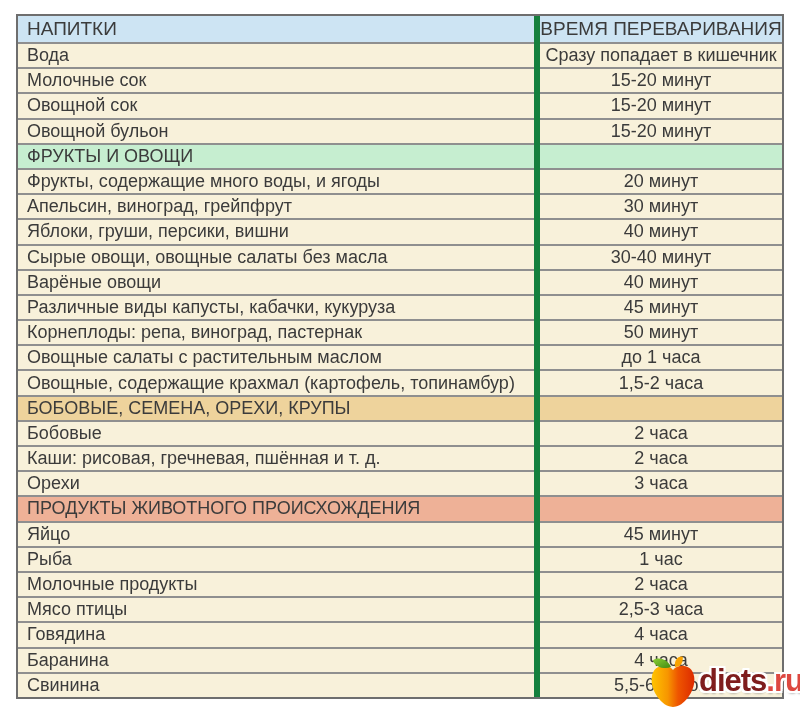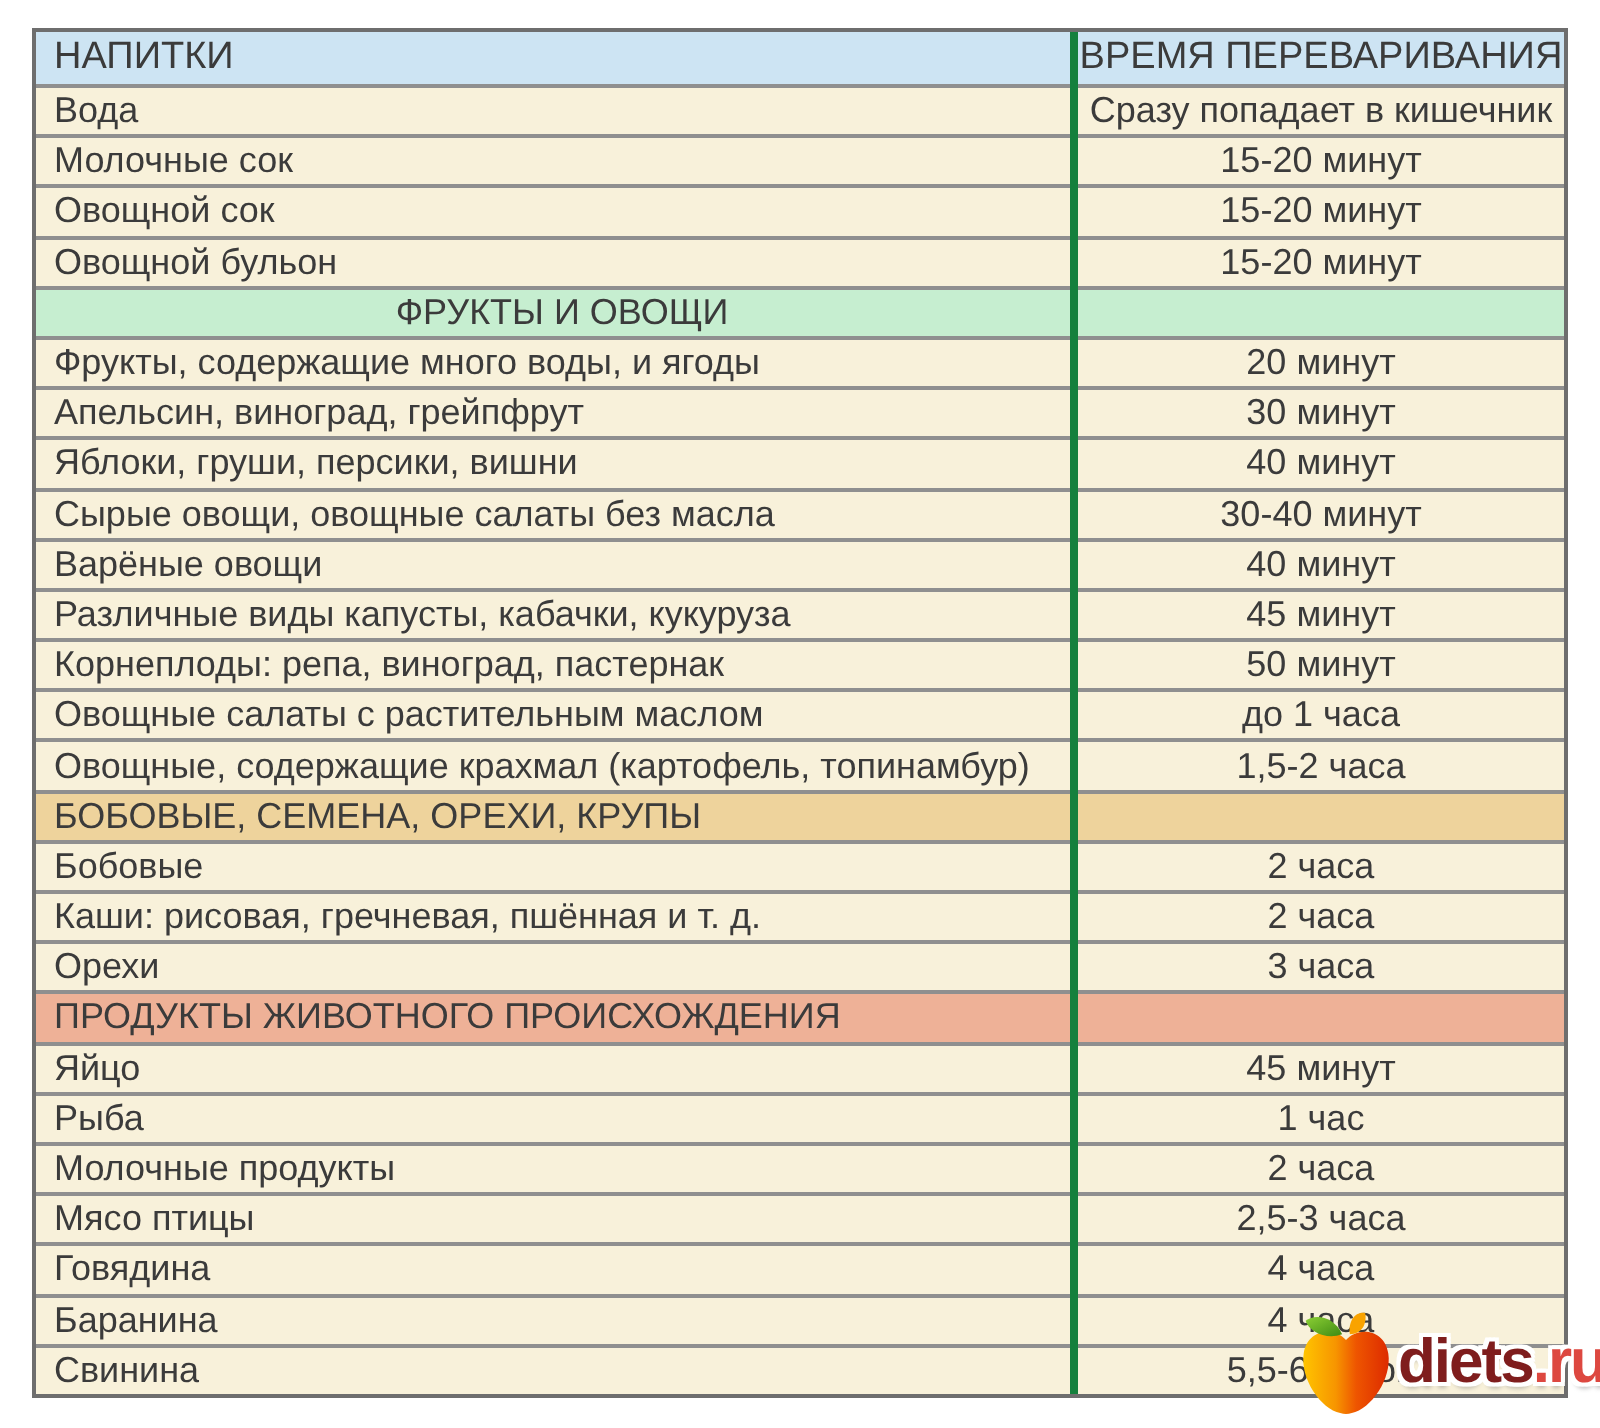--- a/index.html
+++ b/index.html
@@ -27,21 +27,21 @@
   col.w1 { width: 519px; }
   col.w2 { width: 245px; }
   th, td {
     padding: 0;
     vertical-align: middle;
     font-weight: 400;
     overflow: hidden;
     white-space: nowrap;
   }
   .c1 { text-align: left; padding-left: 9px; }
-  .c2 { text-align: center; border-left: 4px solid #15803d; }
+  .c2 { text-align: center; border-left: 6px solid #15803d; }
   thead tr { height: 27px; }
   thead th {
     background: #cde4f3;
     font-size: 19px;
   }
   tbody td {
     background: #f8f1da;
     border-top: 2px solid #8f8f8f;
     font-size: 18px;
   }
@@ -98,21 +98,21 @@
         </tr>
         <tr>
           <td class="c1">Овощной сок</td>
           <td class="c2">15-20 минут</td>
         </tr>
         <tr>
           <td class="c1">Овощной бульон</td>
           <td class="c2">15-20 минут</td>
         </tr>
         <tr class="section">
-          <td class="c1" style="background: rgb(198, 238, 208); text-align: center;">ФРУКТЫ И ОВОЩИ</td>
+          <td class="c1" style="background: rgb(198, 238, 208);">ФРУКТЫ И ОВОЩИ</td>
           <td class="c2" style="background: rgb(198, 238, 208);"></td>
         </tr>
         <tr>
           <td class="c1">Фрукты, содержащие много воды, и ягоды</td>
           <td class="c2">20 минут</td>
         </tr>
         <tr>
           <td class="c1">Апельсин, виноград, грейпфрут</td>
           <td class="c2">30 минут</td>
         </tr>

